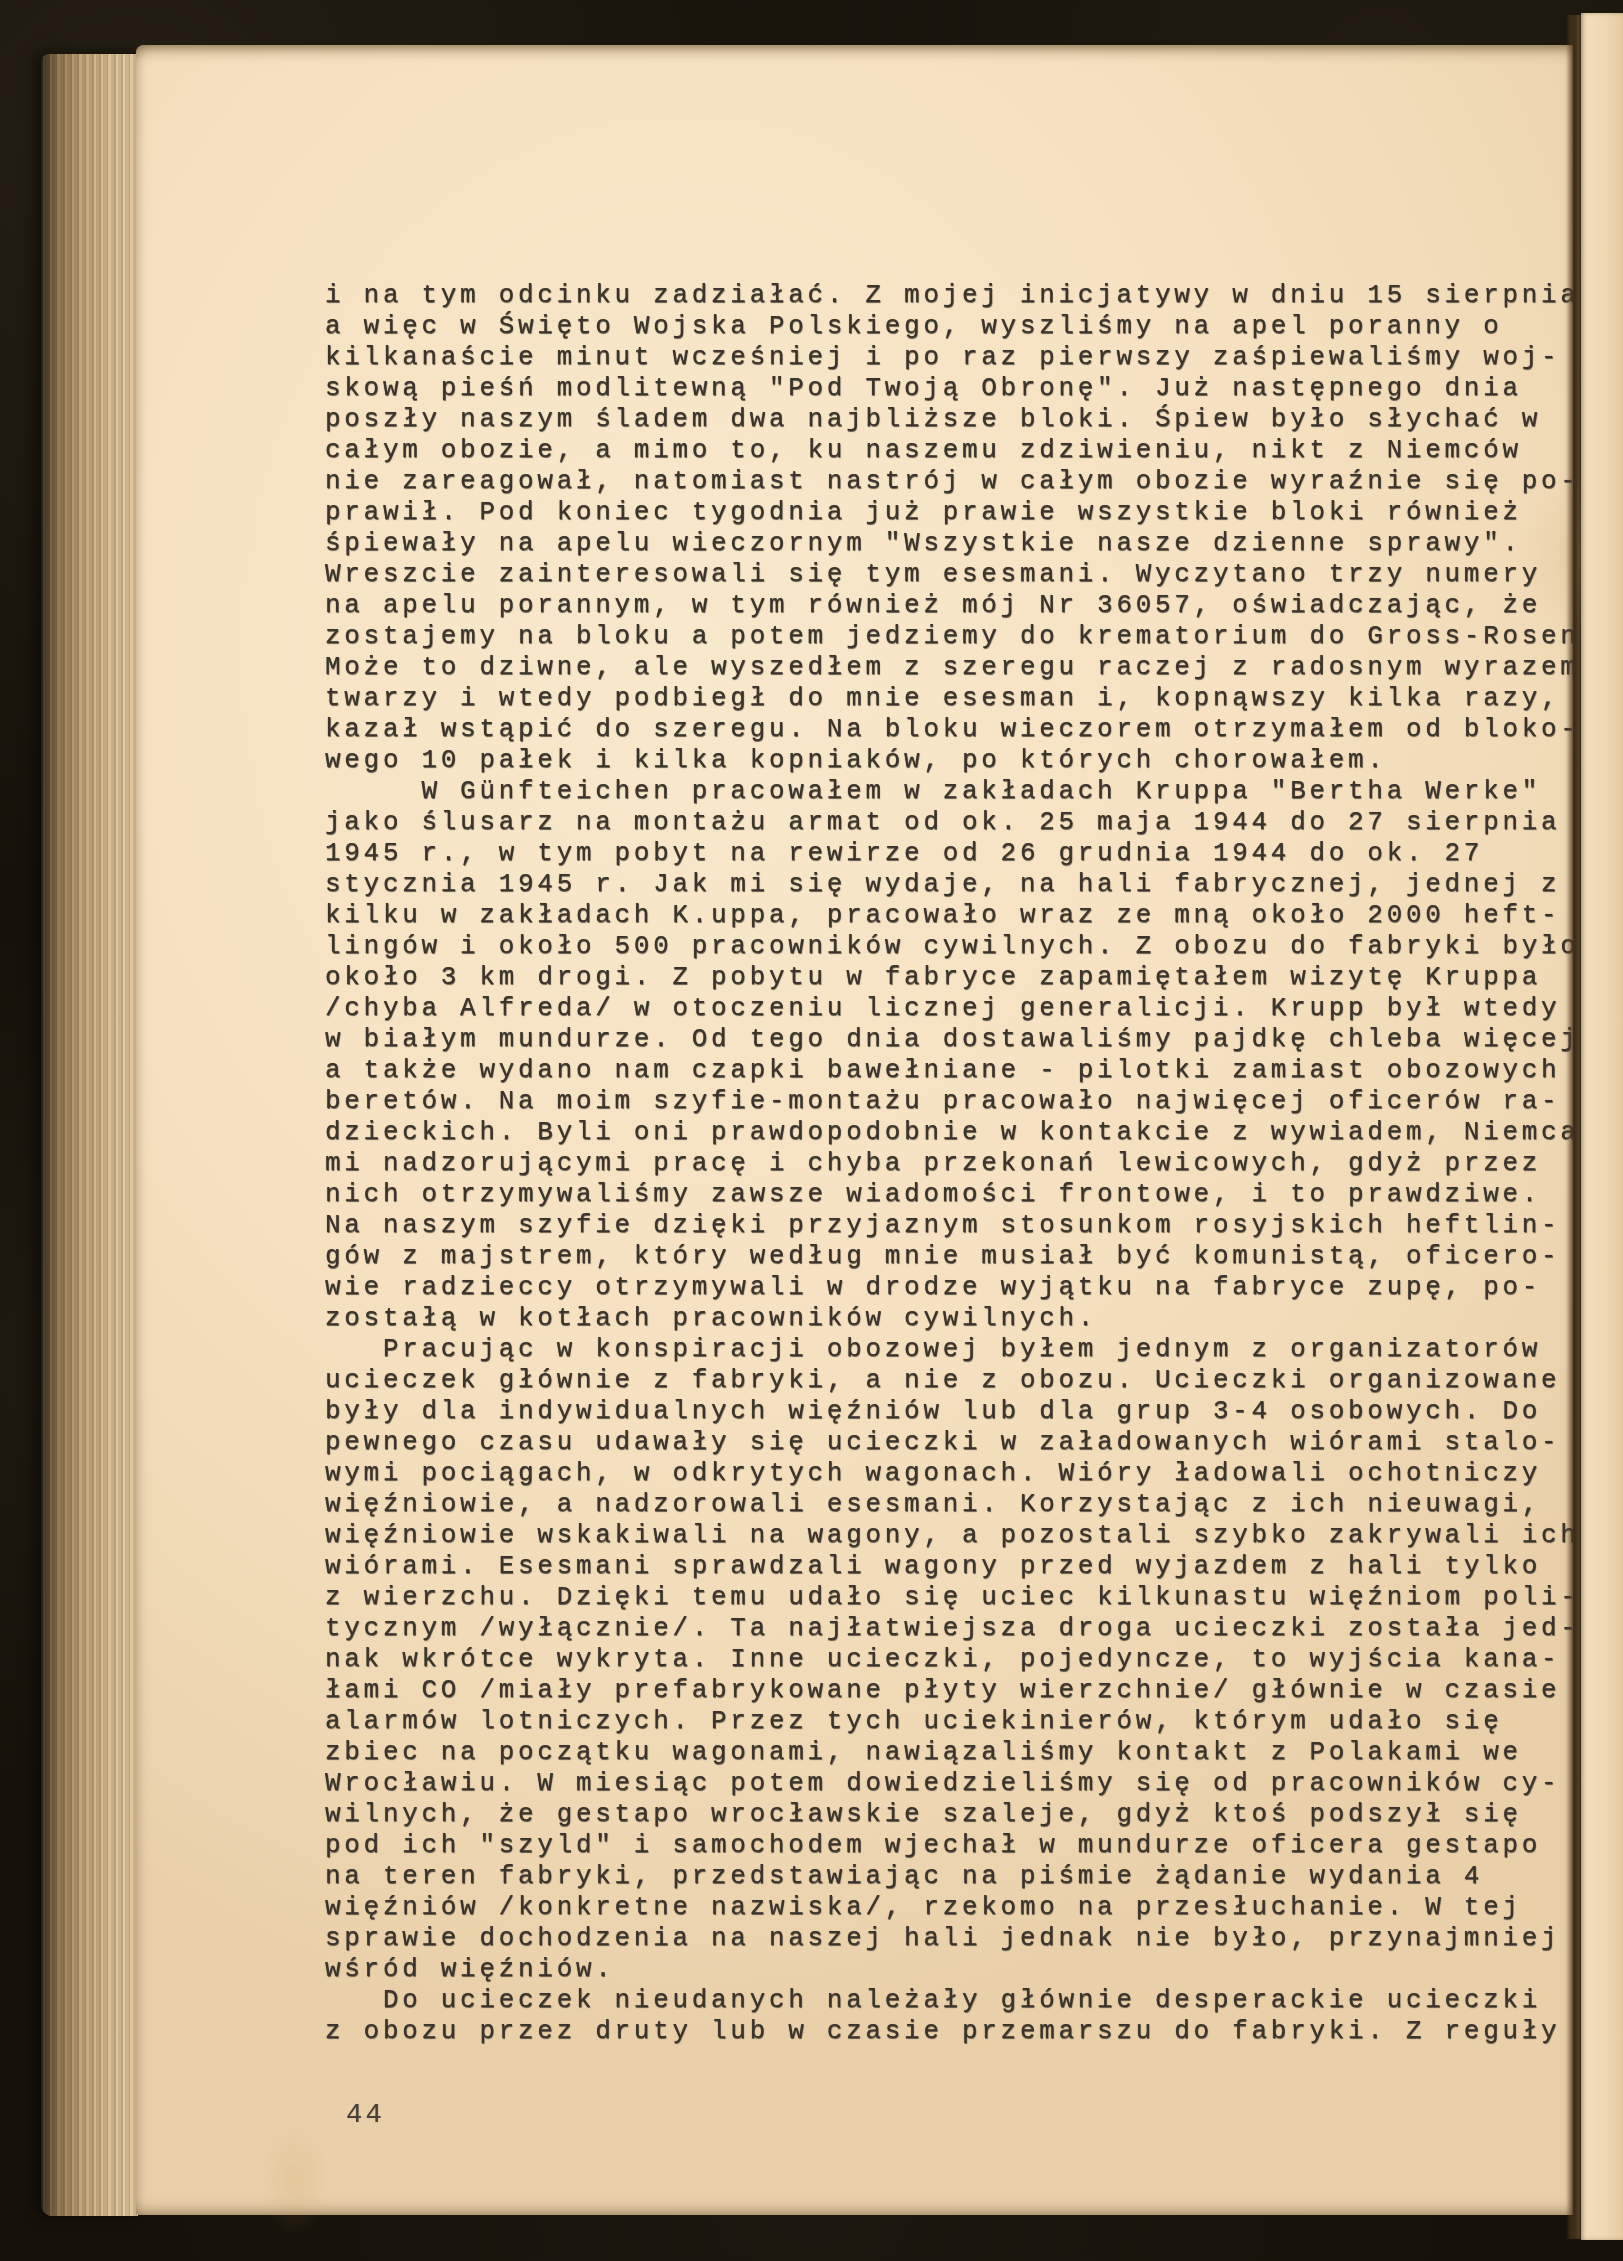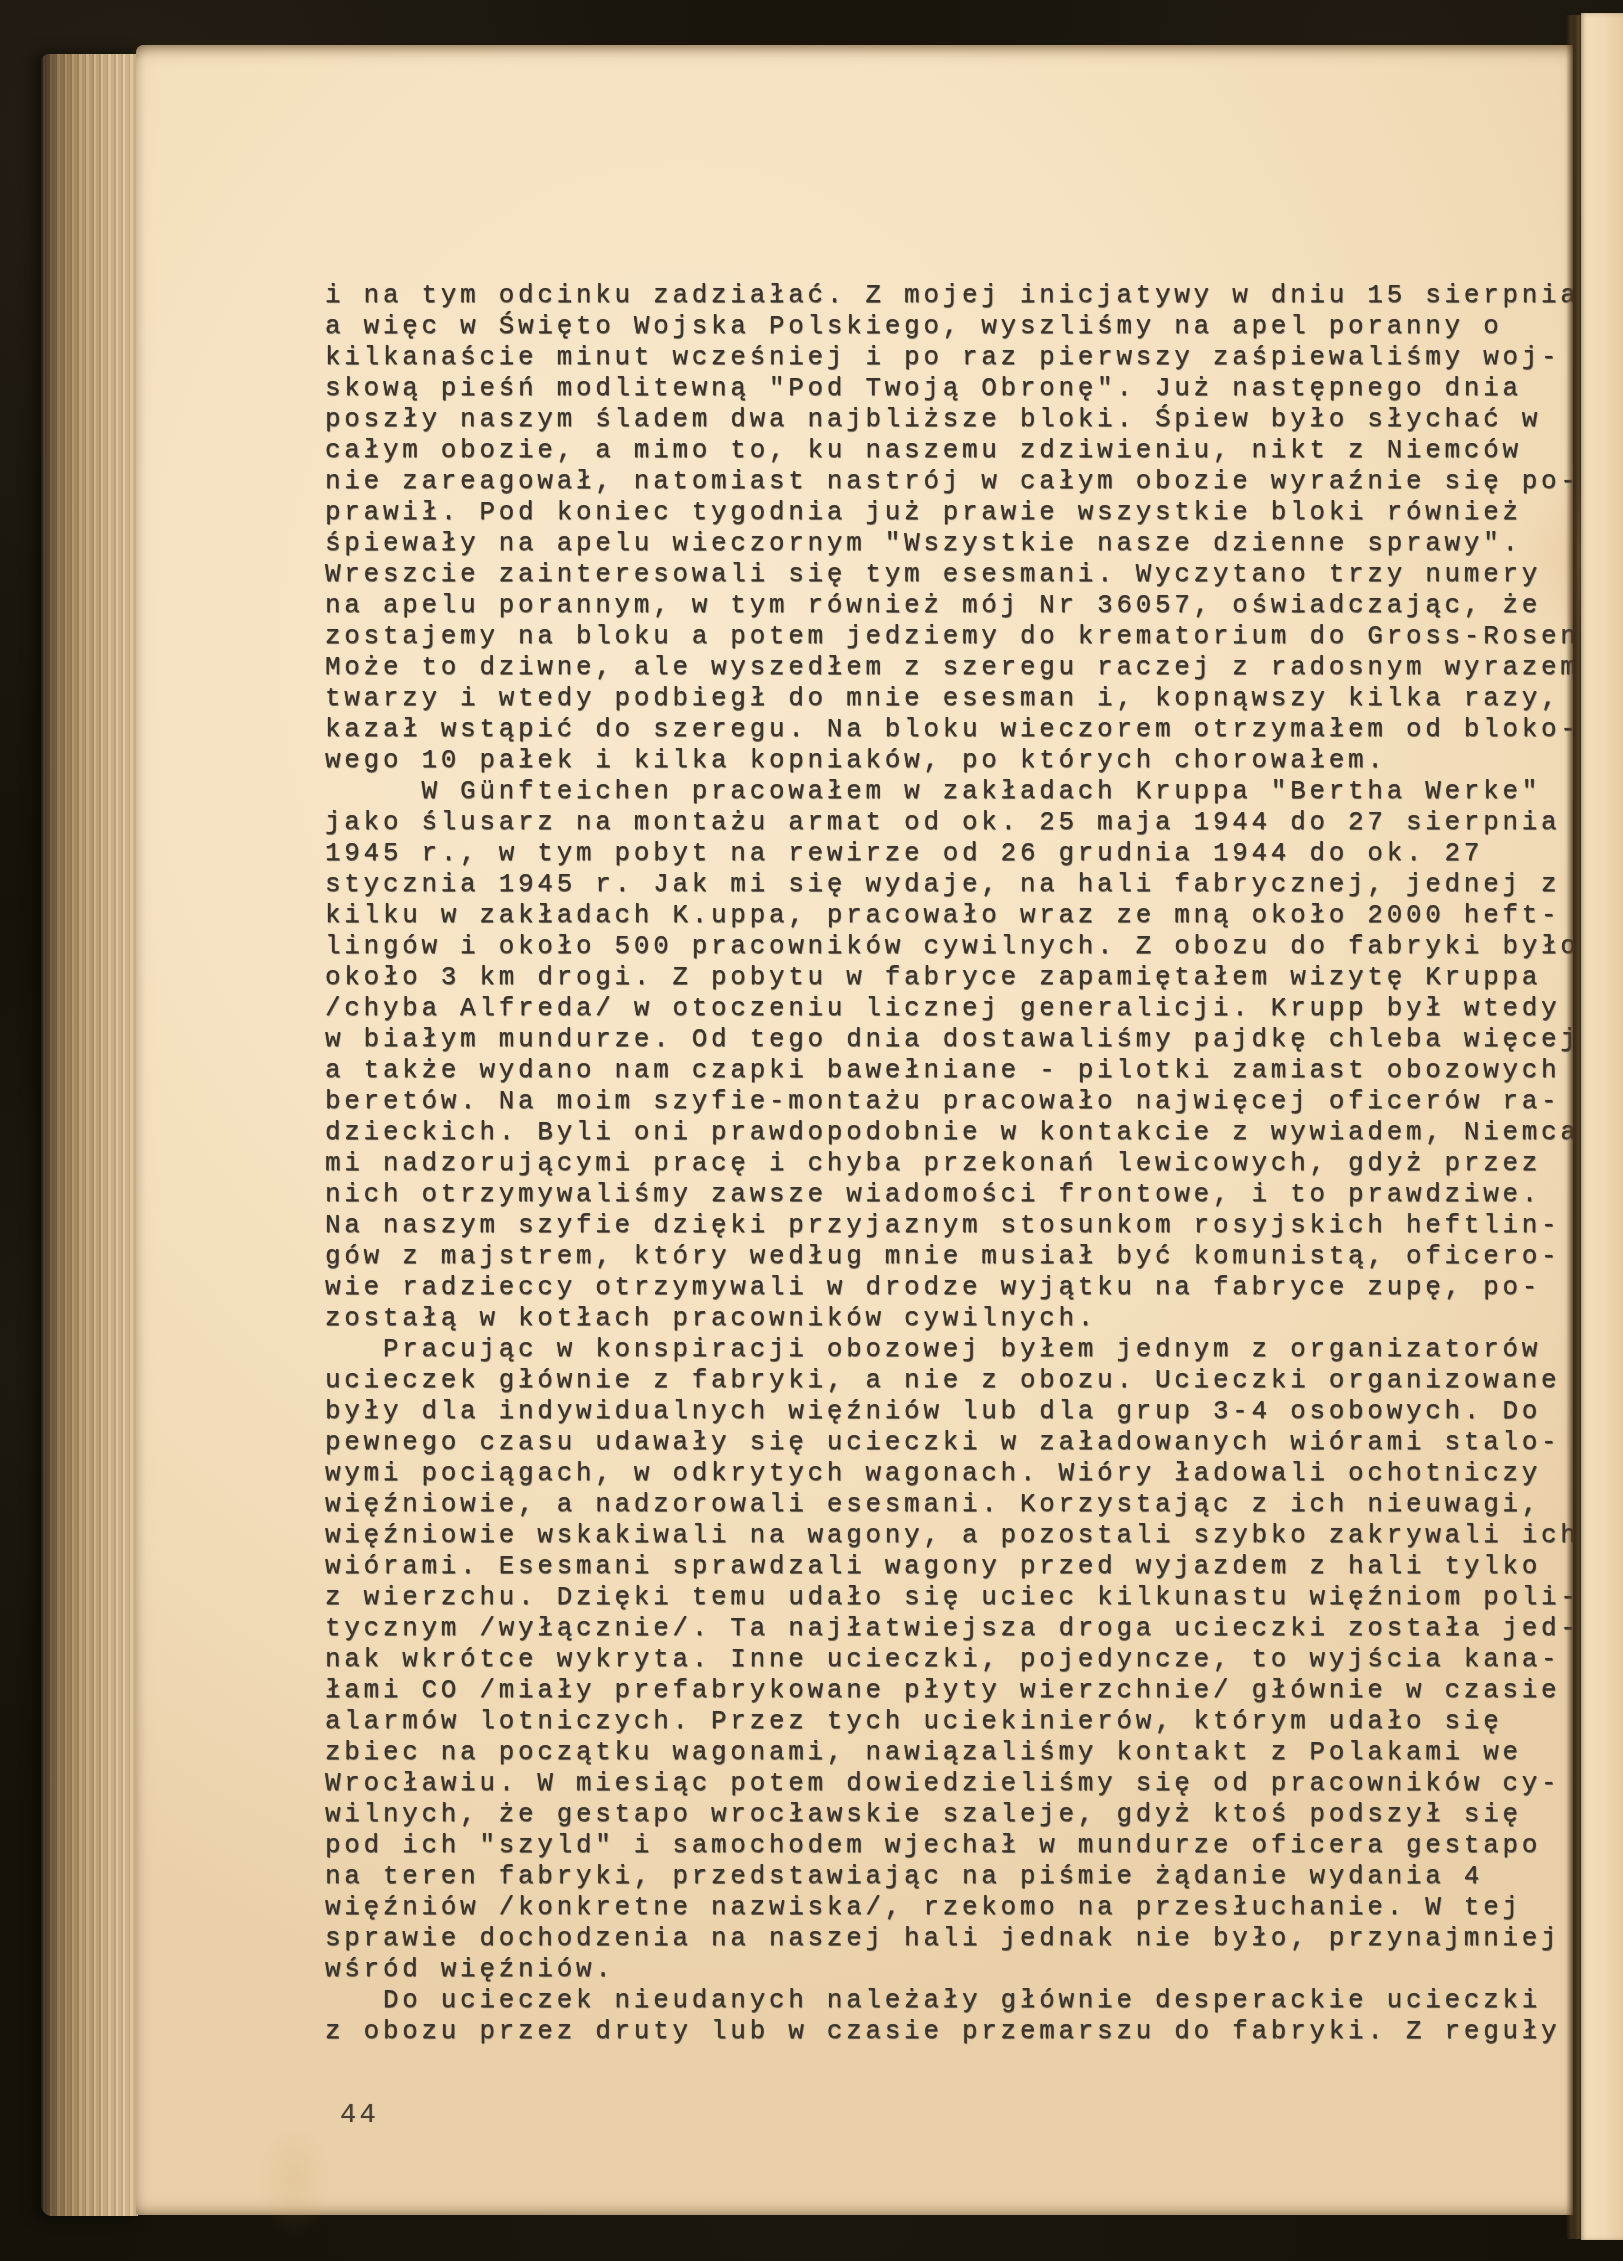--- a/index.html
+++ b/index.html
@@ -63,21 +63,21 @@
     letter-spacing: 3.7px;
     white-space: pre;
     color: #3a342c;
     text-shadow:
       0.4px 0.5px 0.9px rgba(58,52,44,0.78),
       -0.2px -0.2px 0.7px rgba(58,52,44,0.38);
   }
 
   .page-number {
     position: absolute;
-    left: 204px; top: 2055px;
+    left: 210px; top: 2055px;
     font-size: 27px;
     letter-spacing: 3.2px;
     color: #484136;
     text-shadow: 0.3px 0.4px 0.8px rgba(72,65,54,0.6);
     text-align: center;
   }
 
   
   .gutter {
     position: absolute;

